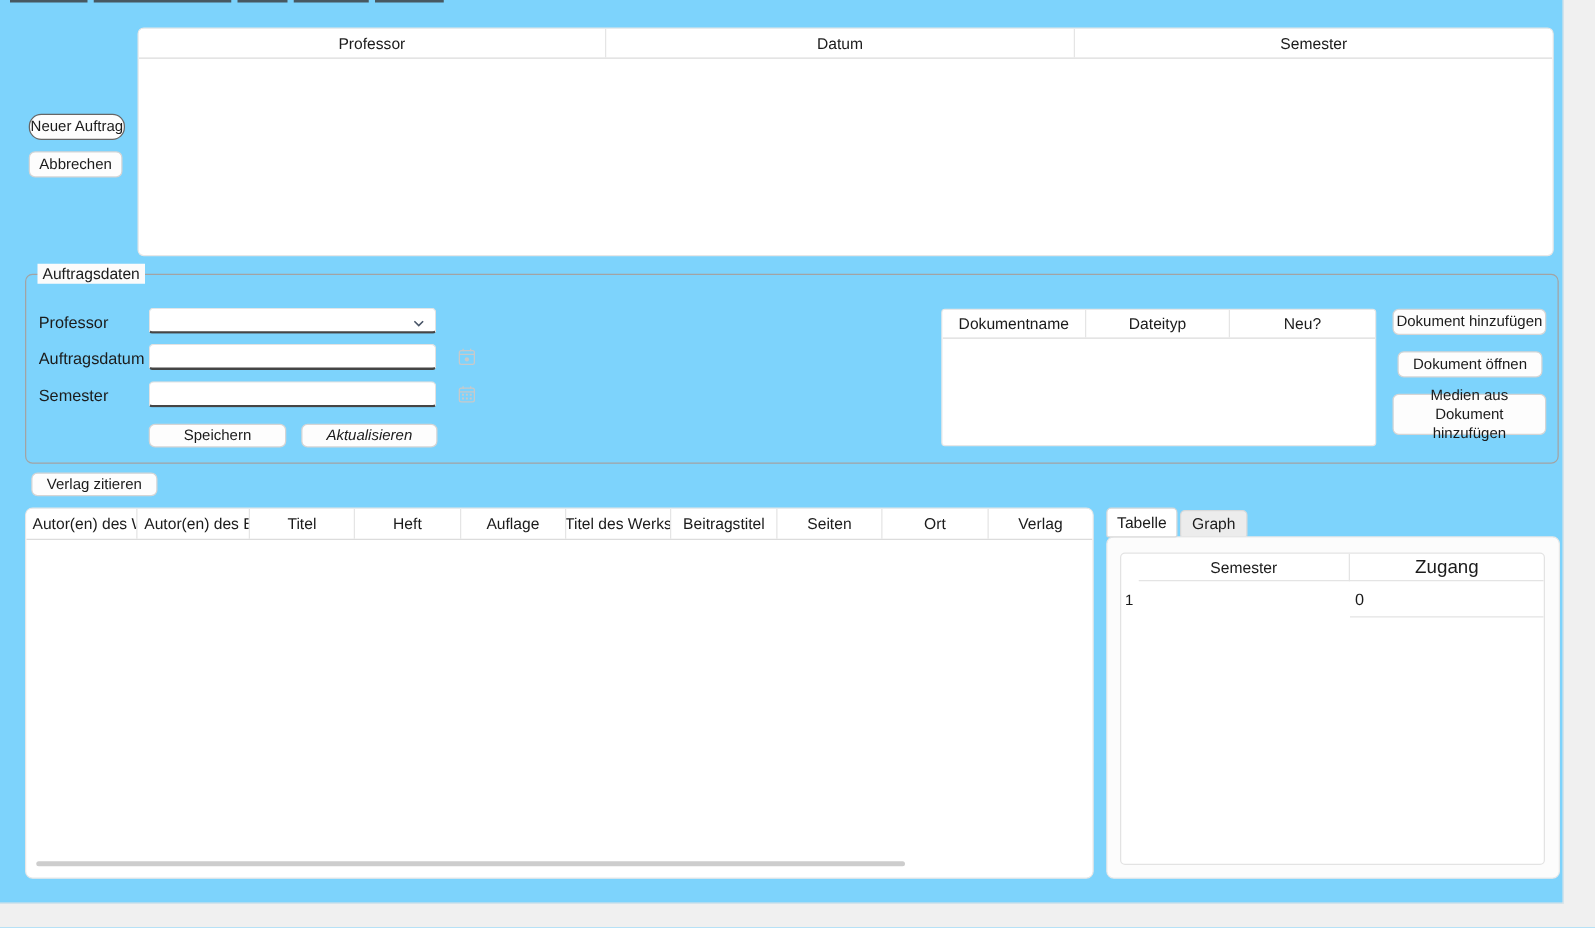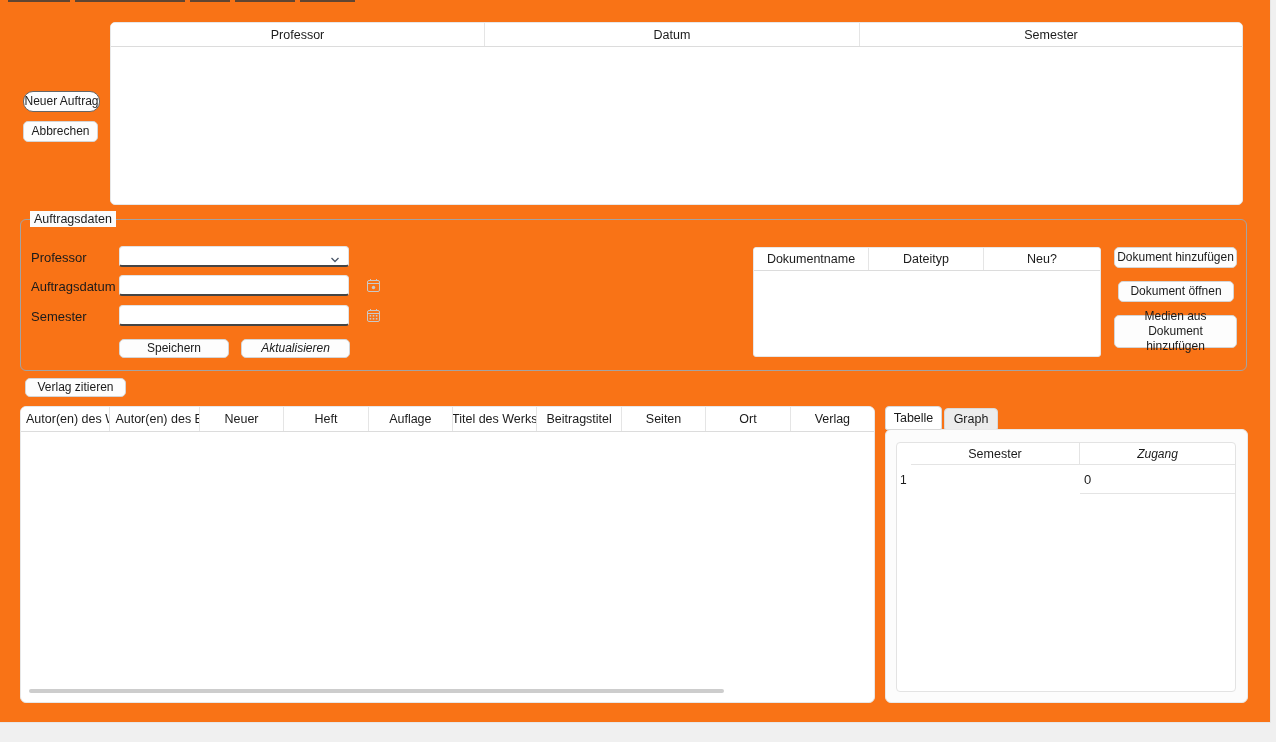--- a/index.html
+++ b/index.html
@@ -6,22 +6,22 @@
   body{
     width:1276px;height:742px;position:relative;overflow:hidden;
     background:#f0f0f0;
     font-family:"Liberation Sans", sans-serif;
     color:#1b1b1b;
     -webkit-font-smoothing:antialiased;
   }
   .abs{position:absolute;box-sizing:border-box;}
   .window{
     position:absolute;left:0;top:0;width:1250px;height:722px;
-    background:#f97316;
-    border-right:1px solid #e6e6e6;border-bottom:1px solid #e6e6e6;padding-left:20px;
+    background:#7dd3fc;
+    border-right:1px solid #e6e6e6;border-bottom:1px solid #e6e6e6;
   }
   .top-seg{position:absolute;top:0;height:2px;background:#3a3a3a;opacity:.8;}
 
   
   .panel{background:#ffffff;border:1px solid #e7e7e7;border-radius:5px;overflow:hidden;}
   .thead{display:flex;border-bottom:1px solid #dcdcdc;background:#ffffff;}
   .th{
     display:flex;align-items:center;justify-content:center;
     font-size:12.5px;color:#1b1b1b;box-sizing:border-box;
     overflow:hidden;white-space:nowrap;
@@ -173,21 +173,21 @@
   </div>
 
   <div class="abs btn" style="left:25px;top:378px;width:101px;height:19px;">
     <span>Verlag zitieren</span>
   </div>
 
   <div class="abs panel" style="left:20px;top:406px;width:855px;height:297px;border-radius:6px;">
     <div class="thead" style="height:24px;">
       <div class="th th-left" style="flex:1 1 0;min-width:0;">Autor(en) des Werks</div>
       <div class="th th-left" style="flex:1 1 0;min-width:0;">Autor(en) des Beitrags</div>
-      <div class="th" style="flex:1 1 0;min-width:0;">Neuer</div>
+      <div class="th" style="flex:1 1 0;min-width:0;">Titel</div>
       <div class="th" style="flex:1 1 0;min-width:0;">Heft</div>
       <div class="th" style="flex:1 1 0;min-width:0;">Auflage</div>
       <div class="th" style="flex:1 1 0;min-width:0;">Titel des Werks</div>
       <div class="th" style="flex:1 1 0;min-width:0;">Beitragstitel</div>
       <div class="th" style="flex:1 1 0;min-width:0;">Seiten</div>
       <div class="th" style="flex:1 1 0;min-width:0;">Ort</div>
       <div class="th" style="flex:1 1 0;min-width:0;">Verlag</div>
     </div>
     <div style="height:265px;position:relative;">
       <div class="scroll-thumb" style="left:8px;bottom:4px;width:695px;height:4px;"></div>
@@ -199,20 +199,20 @@
   </div>
   <div class="abs tab tab-inactive" style="left:944px;top:408px;width:54px;height:22px;">
     <span>Graph</span>
   </div>
 
   <div class="abs tab-panel" style="left:885px;top:429px;width:363px;height:274px;">
 
     <div class="abs panel" style="left:10px;top:12px;width:340px;height:250px;border-radius:4px;border-color:#e3e3e3;">
 
       <div class="cell cell-center bb br" style="left:14px;top:0;width:169px;height:22px;font-size:12.5px;">Semester</div>
-      <div class="cell cell-center bb" style="left:183px;top:0;width:155px;height:22px;font-size:12px;font-style:italic;">Zugang</div>
+      <div class="cell cell-center bb" style="left:183px;top:0;width:155px;height:22px;font-size:15px;">Zugang</div>
 
       <div class="cell" style="left:3px;top:22px;width:11px;height:29px;font-size:12px;">1</div>
       <div class="cell bb" style="left:183px;top:22px;width:155px;height:29px;padding-left:4px;">0</div>
     </div>
   </div>
 
 </div>
 
 </body></html>

